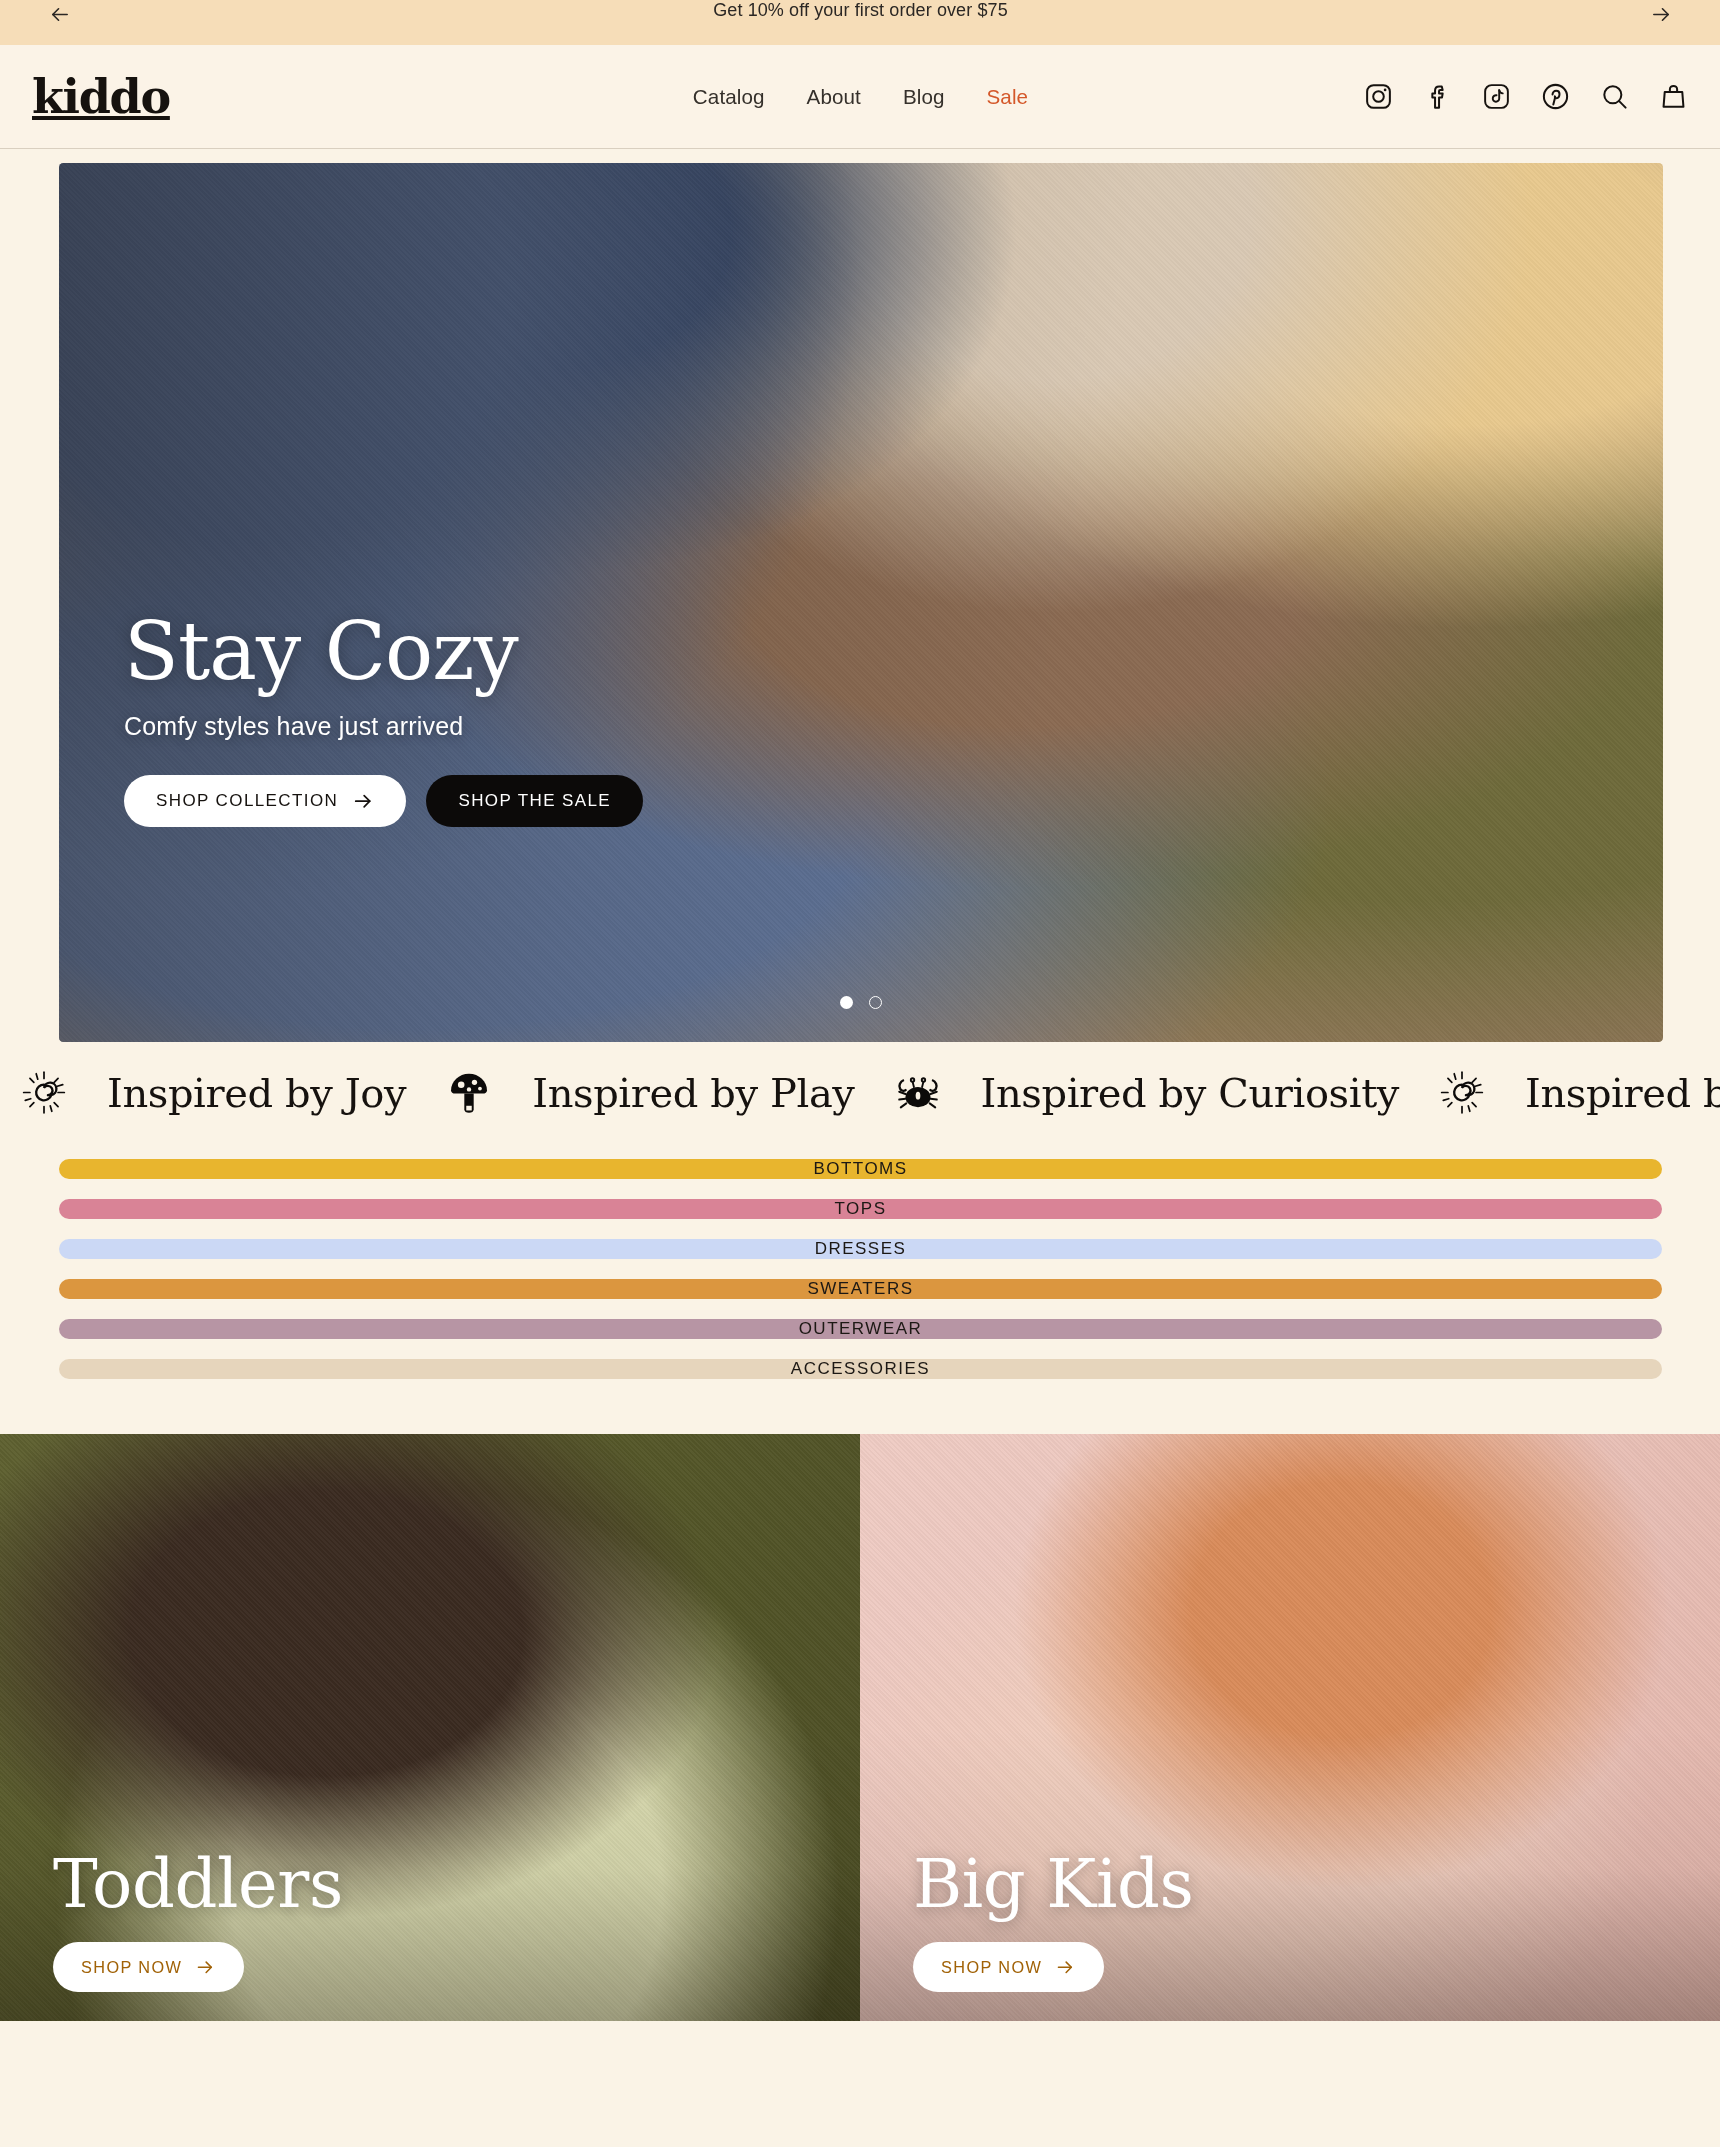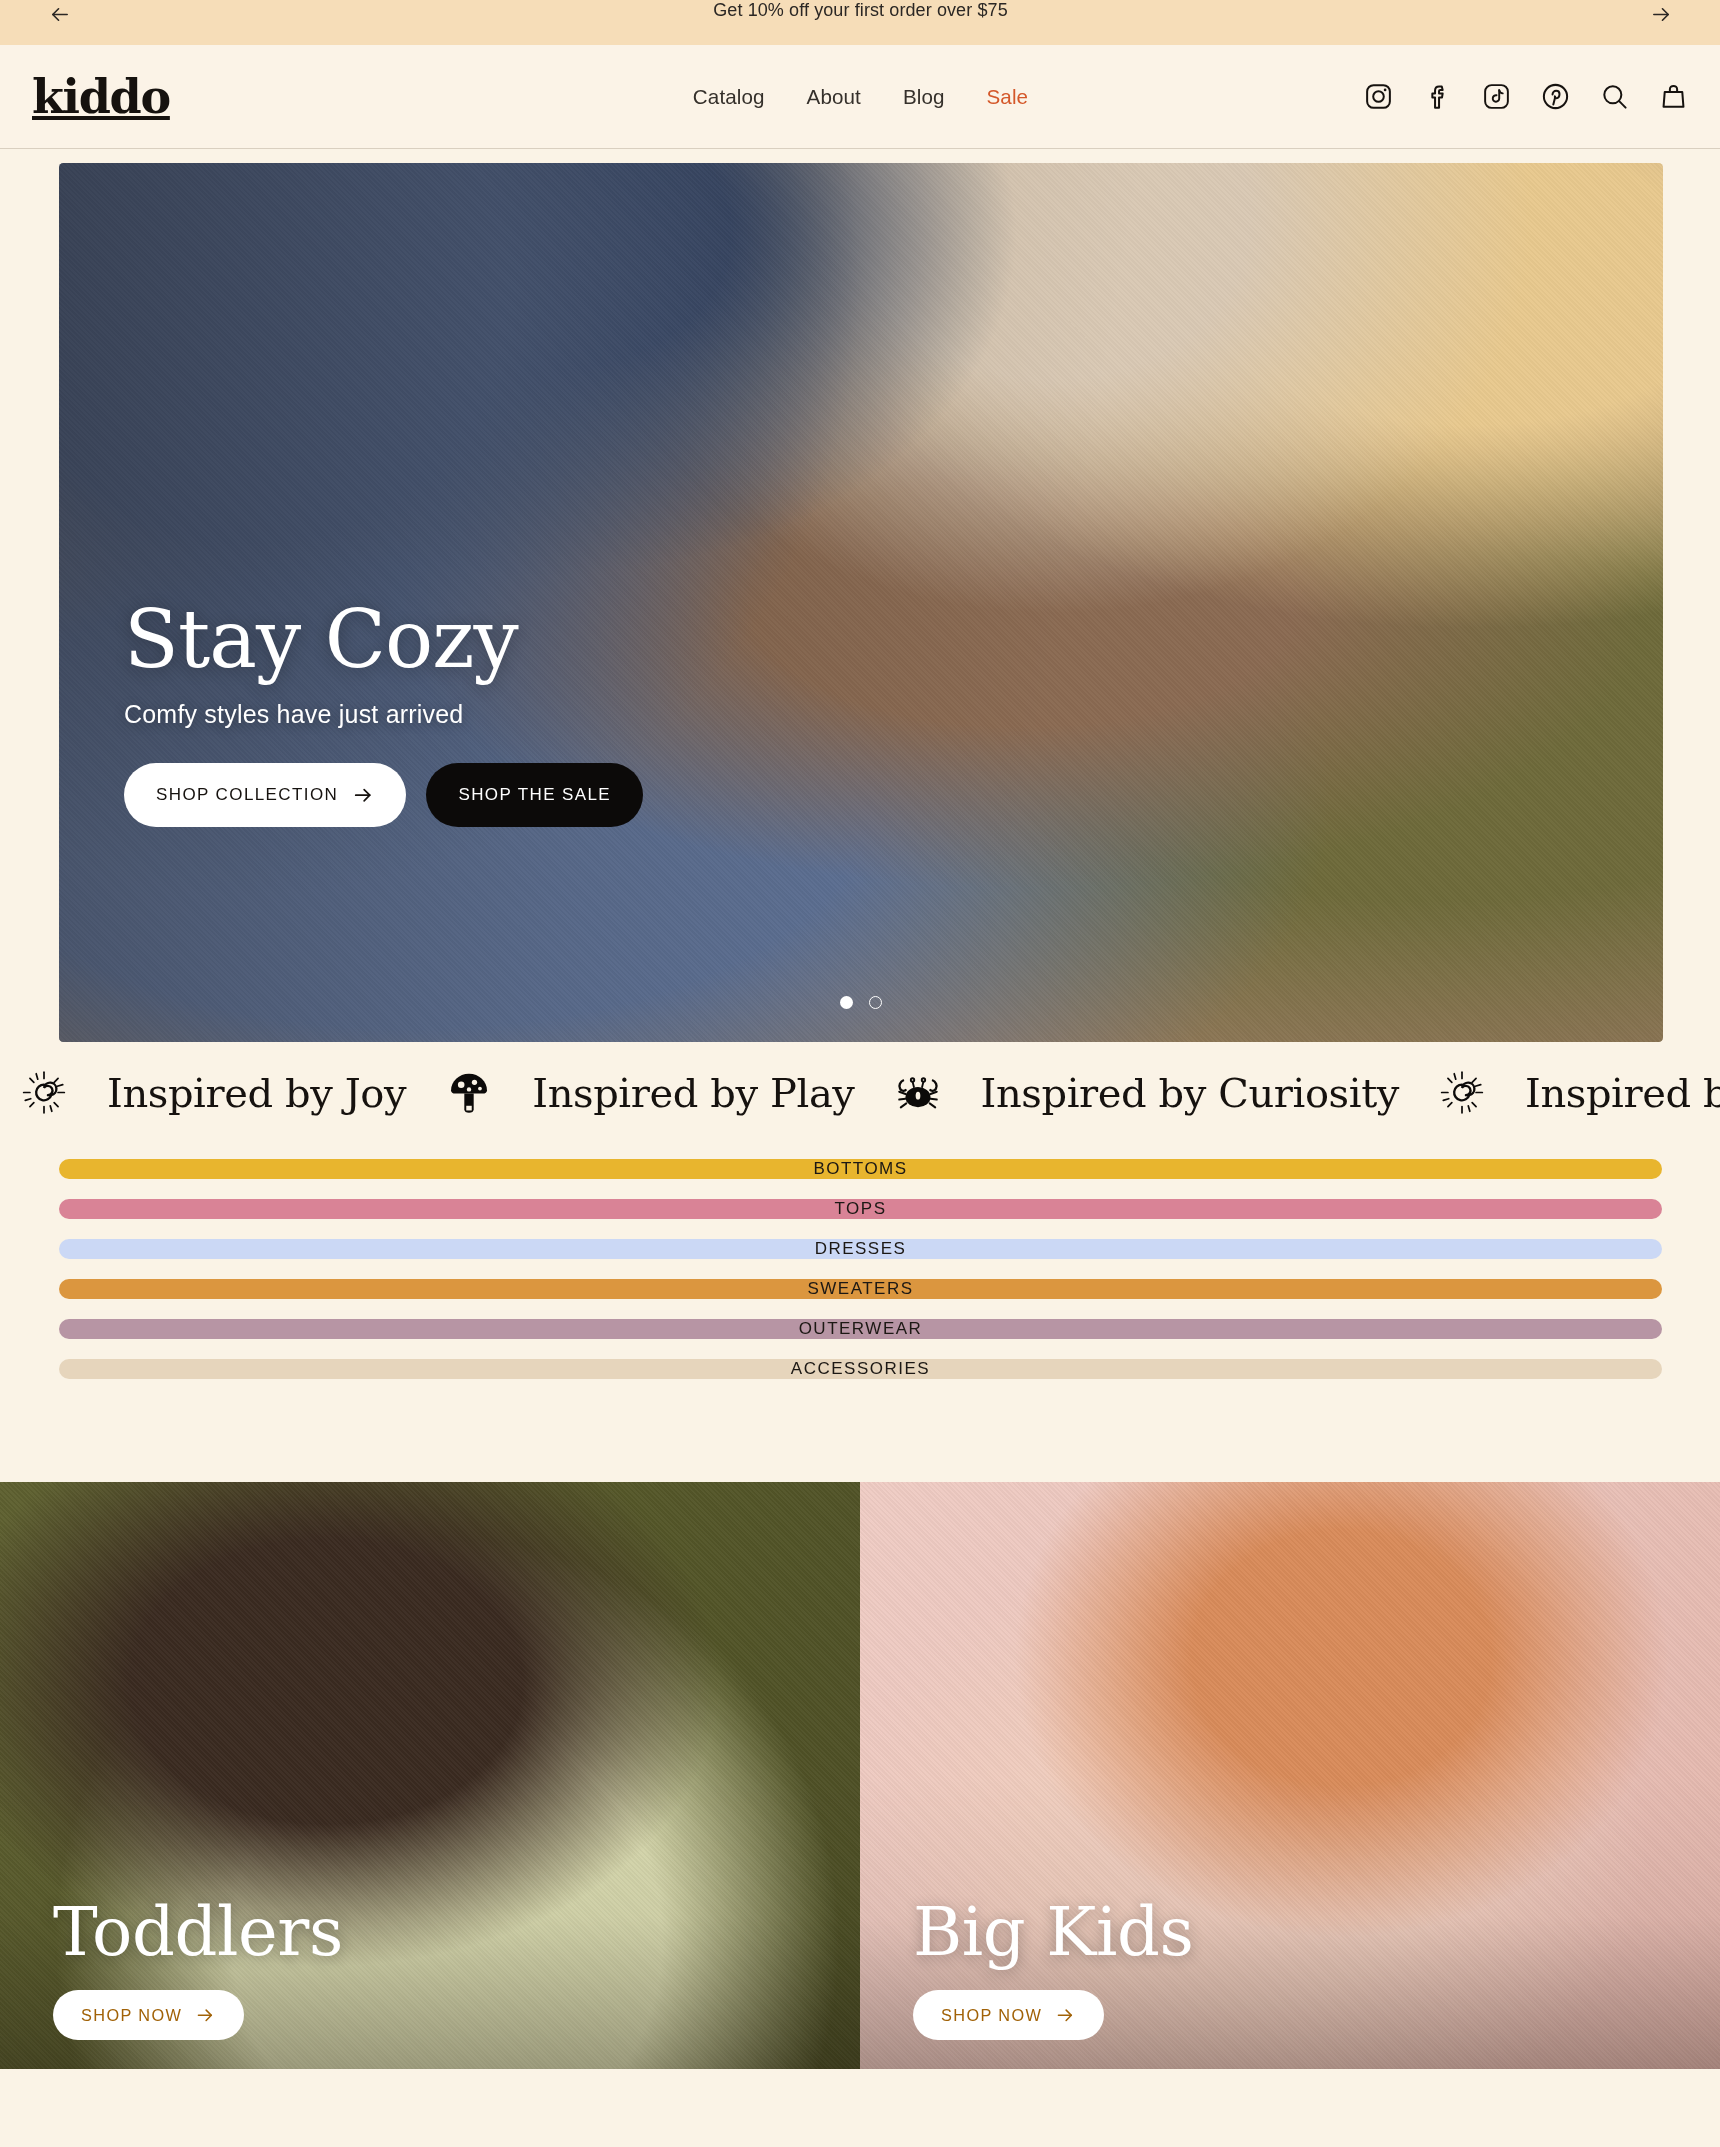--- a/index.html
+++ b/index.html
@@ -79,21 +79,21 @@
     font-family:"DejaVu Serif", serif; font-weight:400; font-size:80px;
     color:#FFFFFF; line-height:1.02; letter-spacing:-0.9px;
     text-shadow:0 1.7px 15.5px rgba(0,0,0,.30);
   }
   .hero-sub {
     margin-top:19px; font-size:25px; color:#FFFFFF; letter-spacing:0.2px;
     text-shadow:0 1.7px 10.3px rgba(0,0,0,.35);
   }
   .hero-btns { margin-top:34px; display:flex; gap:20px; }
   .btn {
-    height:64px; border-radius:860px; display:inline-flex; align-items:center;
+    height:52px; border-radius:860px; display:inline-flex; align-items:center;
     gap:13.8px; padding:0 32px; font-size:17px; letter-spacing:1.4px;
     text-decoration:none; cursor:pointer; white-space:nowrap;
   }
   .btn-light { background:#FFFFFF; color:#16120F; }
   .btn-dark  { background:#0C0A09; color:#FFFFFF; }
   .btn svg { width:22.4px; height:22.4px; }
   .dots {
     position:absolute; left:0; right:0; bottom:33px; display:flex;
     justify-content:center; gap:16.3px;
   }
@@ -118,21 +118,21 @@
     display:flex; gap:20px; padding:15.5px 59px 55px 59px;flex-direction:column;
   }
   .pill {
     flex:1; height:65px; border-radius:860px; display:flex; align-items:center;
     justify-content:center; font-size:17px; letter-spacing:1.5px; color:#1C1814;
     text-decoration:none; cursor:pointer;
   }
 
   
   .cards { display:flex; width:1721px; height:827px; }
-  .card { position:relative; width:860px; height:587px; overflow:hidden;margin-top:48px; }
+  .card { position:relative; width:860px; height:587px; overflow:hidden; }
   .card-a {
     background:
       radial-gradient(ellipse at 38% 34%, #3A2A20 0 26%, rgba(58,42,32,0) 52%),
       radial-gradient(ellipse at 52% 78%, #D8D9AE 0 34%, rgba(216,217,174,0) 62%),
       linear-gradient(120deg, #5E6030 0%, #565829 48%, #4B4D24 100%);
   }
   .card-b {
     background:
       radial-gradient(ellipse at 56% 30%, #D98B5A 0 22%, rgba(217,139,90,0) 48%),
       radial-gradient(ellipse at 44% 62%, #F0CDBE 0 30%, rgba(240,205,190,0) 60%),

